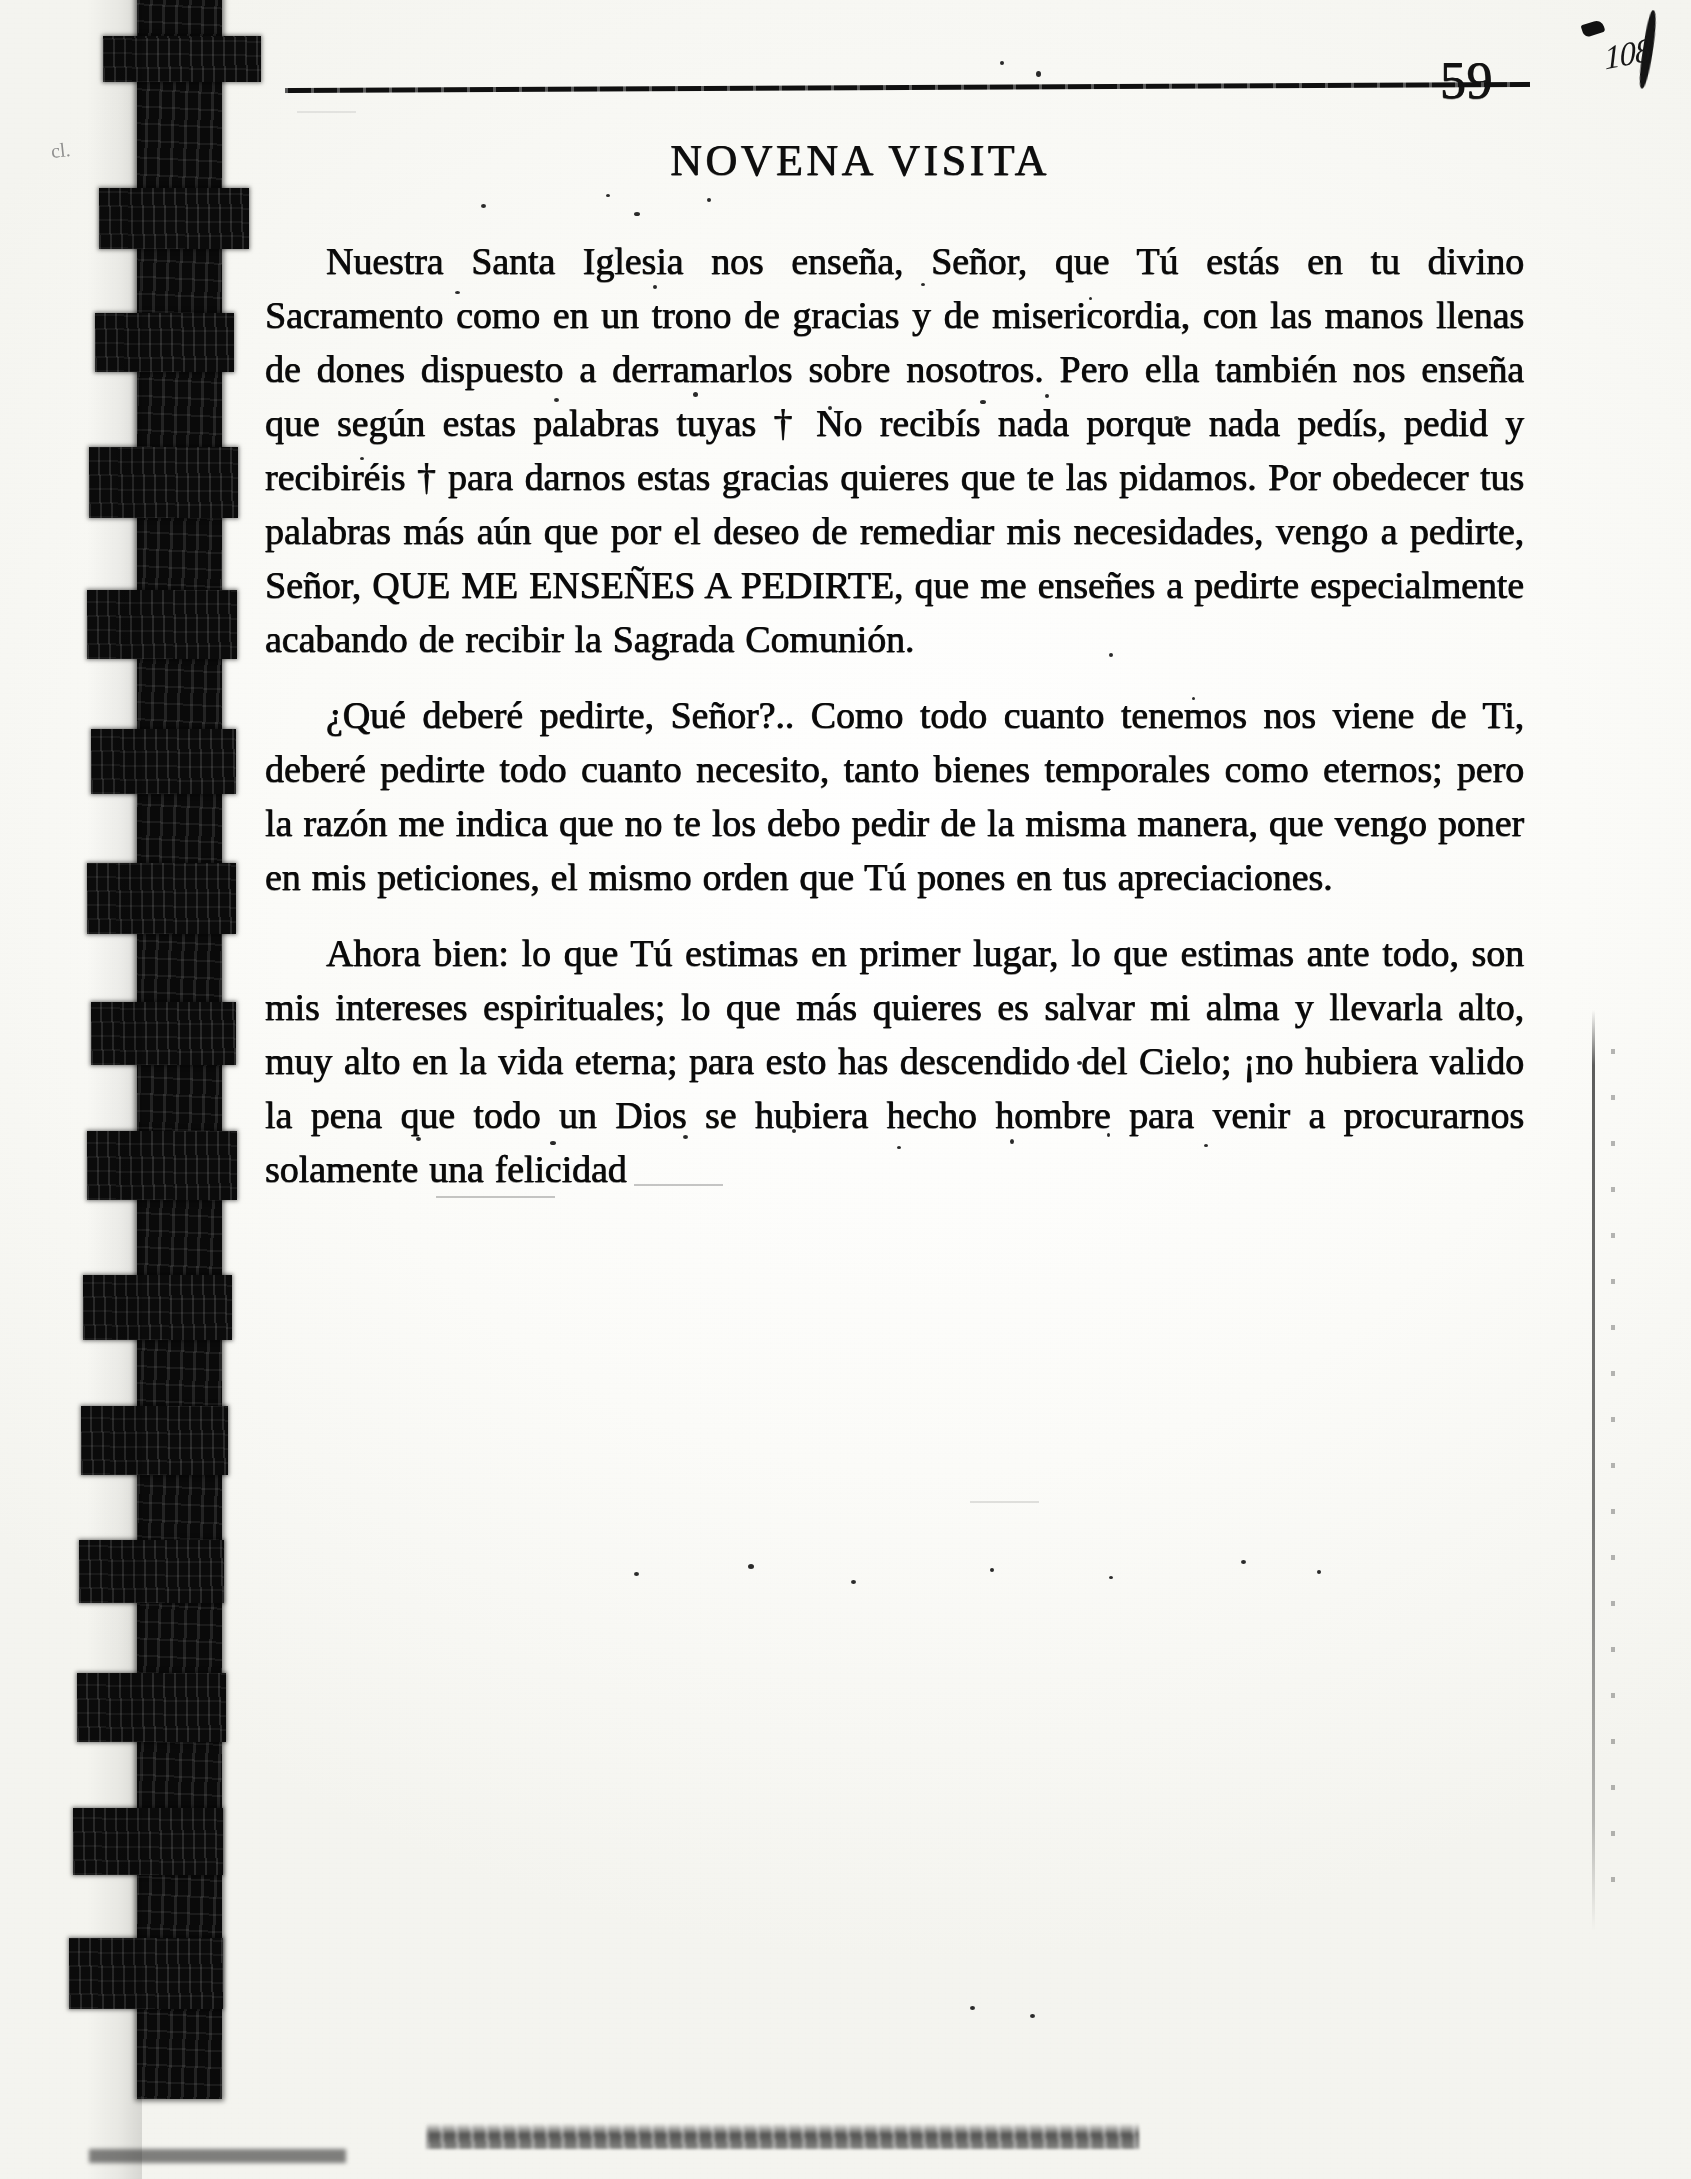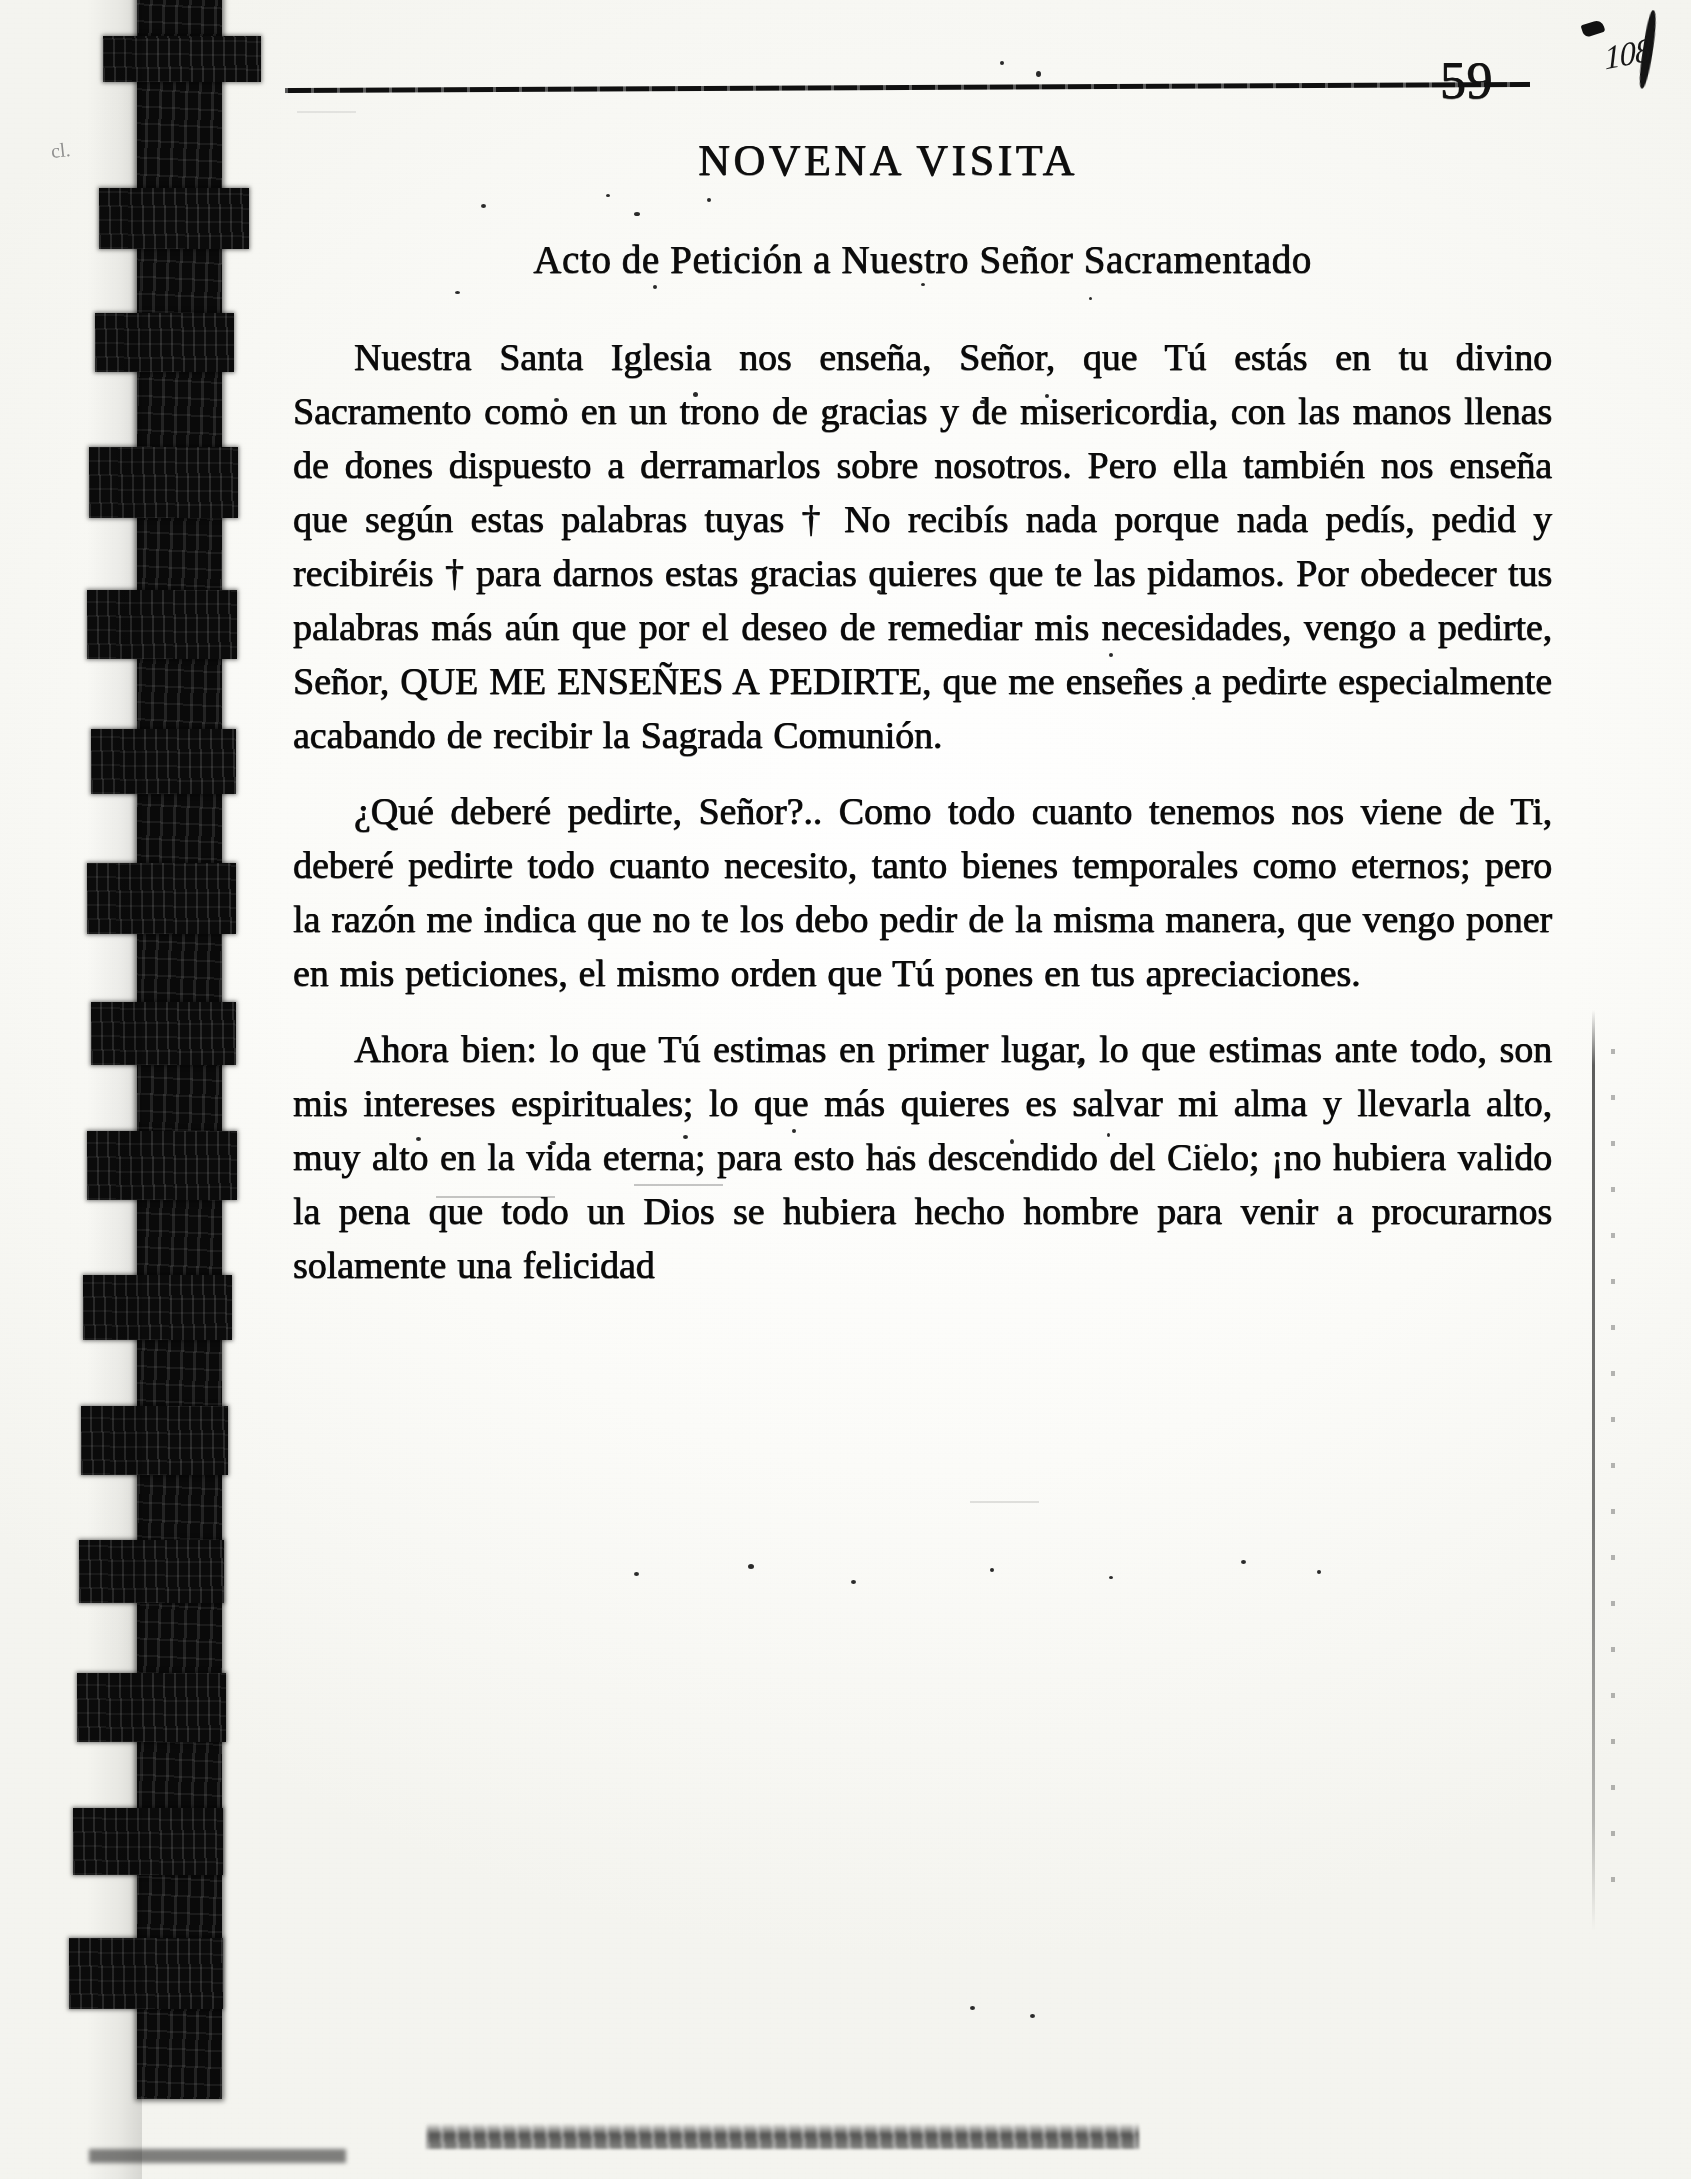--- a/index.html
+++ b/index.html
@@ -206,21 +206,21 @@
   .head-rule::after {
     content: "";
     position: absolute;
     inset: 0;
     background: repeating-linear-gradient(90deg, rgba(255,255,255,.30) 0 3px, rgba(255,255,255,0) 3px 26px);
   }
 
   
   .column {
     position: absolute;
-    left: 293px;
+    left: 265px;
     top: 117px;
     width: 1259px;
   }
 
   .doc-title {
     text-align: center;
     font-size: 44px;
     letter-spacing: 3.5px;
     color: #0e0e0e;
     margin: 18px 0 0 0;
@@ -311,21 +311,20 @@
   <div class="ink-fleck"></div>
   <div class="hand-stroke"></div>
   <div class="folio">59</div>
   <div class="hand-annot">108</div>
   <div class="head-rule"></div>
 
   <div class="column">
 
     <div class="doc-title">NOVENA VISITA</div>
 
-    <div class="doc-subtitle">Acto de Petición a Nuestro Señor Sacramentado</div>
 
     <div class="body-text">
       <p>Nuestra Santa Iglesia nos enseña, Señor, que Tú estás en tu divino Sacramento como en un trono de gracias y de misericordia, con las manos llenas de dones dispuesto a derramarlos sobre nosotros. Pero ella también nos enseña que según estas palabras tuyas † No recibís nada porque nada pedís, pedid y recibiréis † para darnos estas gracias quieres que te las pidamos. Por obedecer tus palabras más aún que por el deseo de remediar mis necesidades, vengo a pedirte, Señor, QUE ME ENSEÑES A PEDIRTE, que me enseñes a pedirte especialmente acabando de recibir la Sagrada Comunión.</p>
       <p>¿Qué deberé pedirte, Señor?.. Como todo cuanto tenemos nos viene de Ti, deberé pedirte todo cuanto necesito, tanto bienes temporales como eternos; pero la razón me indica que no te los debo pedir de la misma manera, que vengo poner en mis peticiones, el mismo orden que Tú pones en tus apreciaciones.</p>
       <p>Ahora bien: lo que Tú estimas en primer lugar, lo que estimas ante todo, son mis intereses espirituales; lo que más quieres es salvar mi alma y llevarla alto, muy alto en la vida eterna; para esto has descendido del Cielo; ¡no hubiera valido la pena que todo un Dios se hubiera hecho hombre para venir a procurarnos solamente una felicidad</p>
     </div>
   </div>
 
   <div class="right-rule"></div>
   <div class="right-rule-dots"></div>

